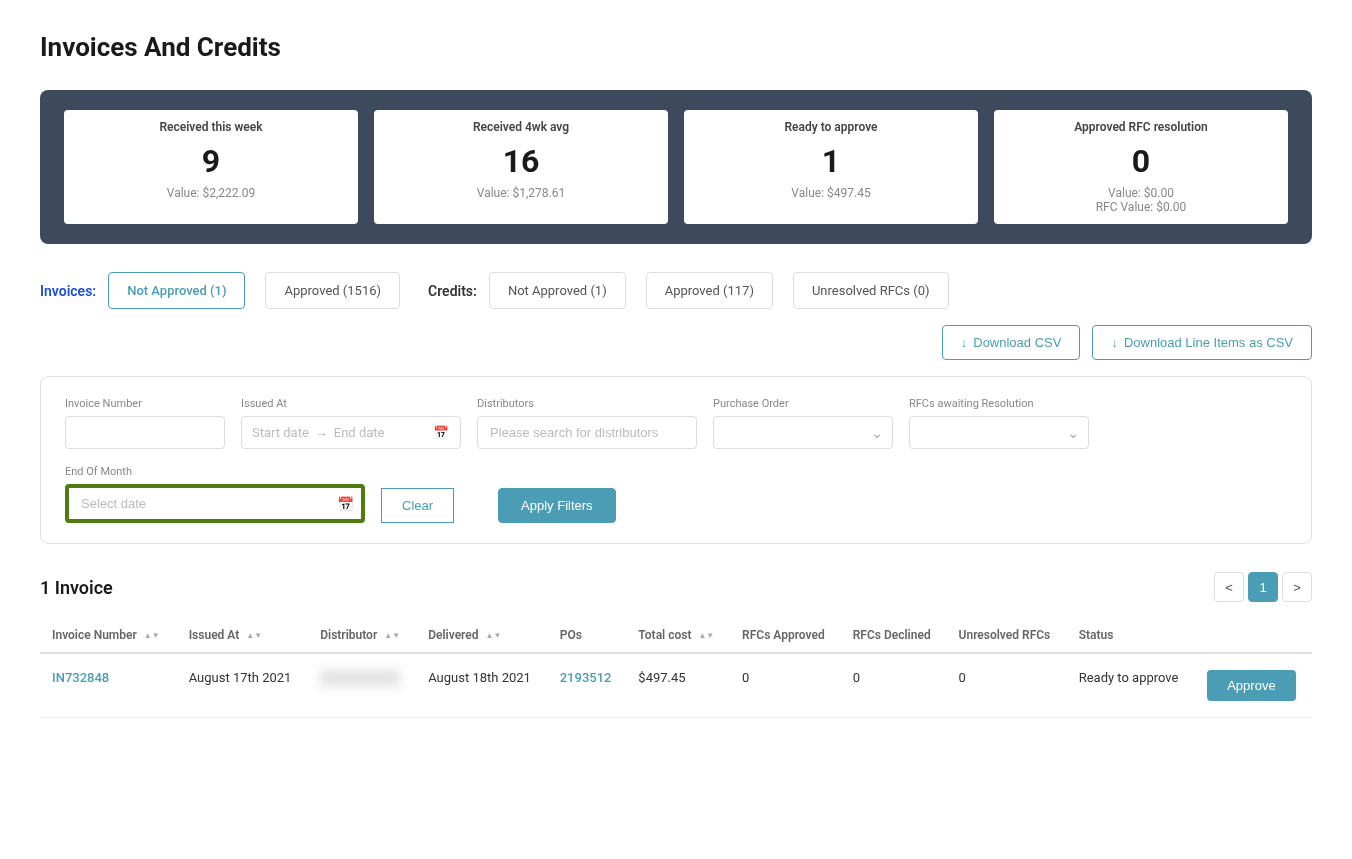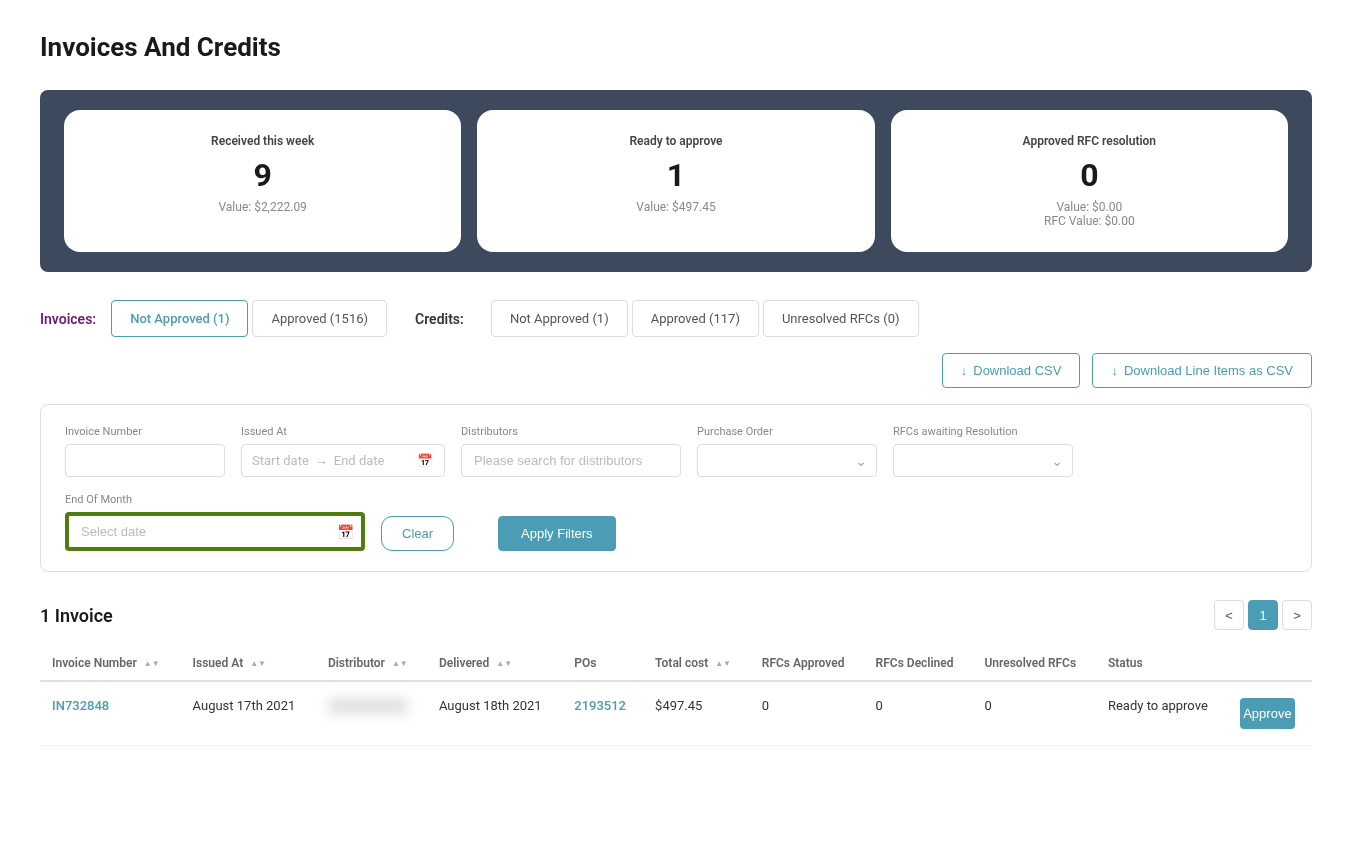--- a/index.html
+++ b/index.html
@@ -3,85 +3,90 @@
   <meta charset="utf-8">
   <style>
     * { box-sizing: border-box; margin: 0; padding: 0; }
     body { font-family: -apple-system, BlinkMacSystemFont, 'Segoe UI', Roboto, sans-serif; background: #fff; color: #333; font-size: 14px; }
 
     .page { padding: 32px 40px; }
 
     .page-title { font-size: 26px; font-weight: 700; color: #1a1a1a; margin-bottom: 28px; }
 
     .stats-bar { background: #3d4a5e; border-radius: 8px; padding: 20px 24px; display: flex; gap: 16px; margin-bottom: 28px; }
-    .stat-card { background: #fff; border-radius: 16px; padding: 24px 24px; flex: 1; text-align: center; }
+    .stat-card { background: #fff; border-radius: 4px; padding: 10px 24px; flex: 1; text-align: center; }
     .stat-label { font-size: 12px; font-weight: 600; color: #444; margin-bottom: 8px; }
     .stat-value { font-size: 32px; font-weight: 700; color: #1a1a1a; margin-bottom: 6px; }
     .stat-sub { font-size: 12px; color: #888; }
 
     .tabs-section { margin-bottom: 16px; }
-    .tabs-row { display: flex; align-items: center; gap: 0; margin-left: 15px; }
-    .section-label { font-size: 14px; font-weight: 600; color: #701a75; }
+    .tabs-row { display: flex; align-items: center; gap: 16px; }
+    .section-label { font-size: 14px; font-weight: 600; color: #1d4ed8; margin-right: 12px; }
     .credits-label { font-size: 14px; font-weight: 600; color: #333; margin-left: 24px; margin-right: 12px; }
     .tab { padding: 10px 18px; border: 1px solid #ddd; border-radius: 4px; cursor: pointer; font-size: 13px; color: #555; background: #fff; margin-right: 4px; }
     .tab.active { color: #4a9db5; border-color: #4a9db5; font-weight: 500; }
 
     .actions-row { display: flex; justify-content: flex-end; gap: 12px; margin-bottom: 16px; margin-top: 16px; }
     .btn-download { display: flex; align-items: center; gap: 6px; padding: 9px 18px; border: 1px solid #4a9db5; border-radius: 4px; color: #4a9db5; background: #fff; cursor: pointer; font-size: 13px; font-weight: 500; }
 
     .filter-panel { border: 1px solid #e0e0e0; border-radius: 8px; padding: 20px 24px; margin-bottom: 28px; background: #fff; }
     .filter-row { display: flex; gap: 16px; align-items: flex-end; margin-bottom: 16px; }
     .filter-group { display: flex; flex-direction: column; gap: 6px; }
     .filter-label { font-size: 11px; color: #888; }
     .filter-input { border: 1px solid #ddd; border-radius: 4px; padding: 8px 12px; font-size: 13px; color: #333; outline: none; }
     .filter-input::placeholder { color: #bbb; }
-    .date-range { display: flex; align-items: center; gap: 6px; border: 1px solid #ddd; border-radius: 4px; padding: 8px 10px; font-size: 13px; color: #bbb; background: #fff; width: 204px; }
+    .date-range { display: flex; align-items: center; gap: 6px; border: 1px solid #ddd; border-radius: 4px; padding: 8px 10px; font-size: 13px; color: #bbb; background: #fff; width: 220px; }
     .date-range .arrow { color: #aaa; }
     .date-range .cal-icon { margin-left: auto; color: #aaa; }
     .distributor-input { width: 220px; border: 1px solid #ddd; border-radius: 4px; padding: 8px 12px; font-size: 13px; color: #bbb; }
     .distributor-input::placeholder { color: #bbb; }
     .select-input { border: 1px solid #ddd; border-radius: 4px; padding: 8px 12px; font-size: 13px; color: #333; background: #fff; width: 180px; appearance: none; display: flex; align-items: center; justify-content: space-between; cursor: pointer; }
     .select-wrapper { position: relative; display: flex; align-items: center; }
     .select-wrapper select { border: 1px solid #ddd; border-radius: 4px; padding: 8px 32px 8px 12px; font-size: 13px; color: #333; background: #fff; width: 180px; appearance: none; cursor: pointer; outline: none; }
     .select-chevron { position: absolute; right: 10px; color: #aaa; pointer-events: none; }
     .filter-actions-row { display: flex; gap: 12px; align-items: center; }
-    .btn-clear { padding: 9px 20px; border: 1px solid #4a9db5; border-radius: 11px; color: #4a9db5; background: #fff; cursor: pointer; font-size: 13px; font-weight: 500; }
+    .btn-clear { padding: 9px 20px; border: 1px solid #4a9db5; border-radius: 0; color: #4a9db5; background: #fff; cursor: pointer; font-size: 13px; font-weight: 500; }
     .btn-apply { padding: 9px 22px; border: 1px solid #4a9db5; border-radius: 4px; color: #fff; background: #4a9db5; cursor: pointer; font-size: 13px; font-weight: 500; margin-left: 32px; }
     .date-picker-wrapper { position: relative; display: flex; align-items: center; }
     .date-picker-wrapper input { border: 4px solid #4d7c0f; border-radius: 4px; padding: 8px 32px 8px 12px; font-size: 13px; color: #333; background: #fff; width: 220px; outline: none; cursor: pointer; }
     .date-picker-wrapper input::placeholder { color: #bbb; }
     .date-picker-icon { position: absolute; right: 10px; color: #aaa; pointer-events: none; }
 
     .results-section { }
     .results-header { display: flex; align-items: center; justify-content: space-between; margin-bottom: 16px; }
     .results-title { font-size: 18px; font-weight: 600; color: #1a1a1a; }
     .pagination { display: flex; align-items: center; gap: 4px; }
     .page-btn { width: 30px; height: 30px; border: 1px solid #ddd; border-radius: 4px; background: #fff; cursor: pointer; display: flex; align-items: center; justify-content: center; font-size: 13px; color: #555; }
     .page-btn.active { background: #4a9db5; color: #fff; border-color: #4a9db5; }
 
     table { width: 100%; border-collapse: collapse; }
     thead th { text-align: left; font-size: 12px; font-weight: 600; color: #666; padding: 10px 12px; border-bottom: 2px solid #e0e0e0; white-space: nowrap; }
     thead th .sort-icons { display: inline-flex; flex-direction: column; margin-left: 4px; font-size: 8px; color: #aaa; vertical-align: middle; }
     tbody td { padding: 16px 12px; font-size: 13px; color: #333; border-bottom: 1px solid #f0f0f0; vertical-align: top; }
     .link-cell { color: #4a9db5; cursor: pointer; font-weight: 500; }
     .blurred { filter: blur(6px); color: #999; background: #e0e0e0; border-radius: 4px; display: inline-block; width: 80px; height: 16px; }
-    .btn-approve { background: #4a9db5; color: #fff; border: none; border-radius: 4px; padding: 8px 3px; font-size: 13px; font-weight: 500; cursor: pointer; }
+    .btn-approve { background: #4a9db5; color: #fff; border: none; border-radius: 4px; padding: 8px 20px; font-size: 13px; font-weight: 500; cursor: pointer; }
   </style>
 </head>
 <body>
 
 <div class="page">
 
   <h1 class="page-title">Invoices And Credits</h1>
 
   <div class="stats-bar">
     <div class="stat-card">
       <div class="stat-label">Received this week</div>
       <div class="stat-value">9</div>
       <div class="stat-sub">Value: $2,222.09</div>
+    </div>
+    <div class="stat-card">
+      <div class="stat-label">Received 4wk avg</div>
+      <div class="stat-value">16</div>
+      <div class="stat-sub">Value: $1,278.61</div>
     </div>
     <div class="stat-card">
       <div class="stat-label">Ready to approve</div>
       <div class="stat-value">1</div>
       <div class="stat-sub">Value: $497.45</div>
     </div>
     <div class="stat-card">
       <div class="stat-label">Approved RFC resolution</div>
       <div class="stat-value">0</div>
       <div class="stat-sub">Value: $0.00</div>

